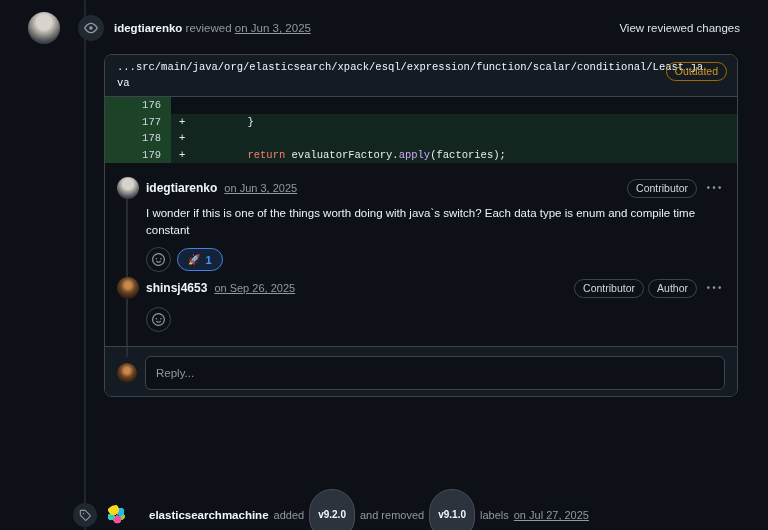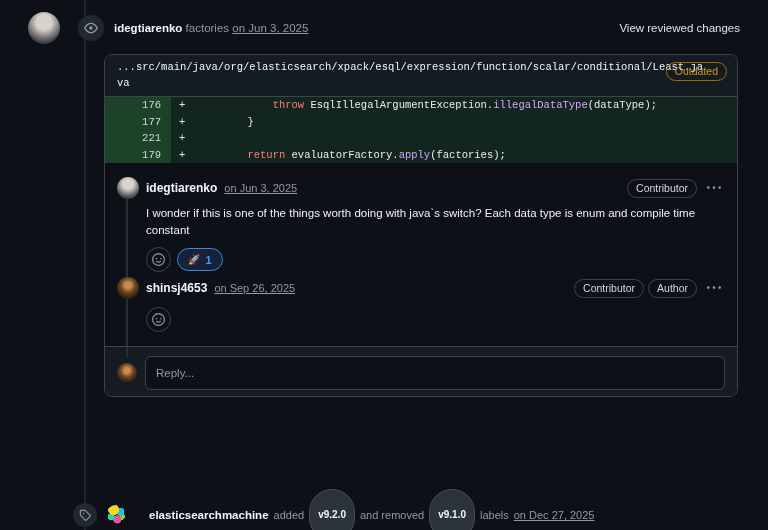--- a/index.html
+++ b/index.html
@@ -111,44 +111,43 @@
 
 <div class="review-header">
   <div class="avatar-32 av-idegtiarenko"></div>
   <div class="eye-badge">
     <svg viewBox="0 0 16 16">
         <path d="M8 2c1.981 0 3.671.992 4.933 2.078 1.27 1.091 2.187 2.345 2.637 3.023a1.62 1.62 0 0 1 0 1.798c-.45.678-1.367 1.932-2.637 3.023C11.67 13.008 9.981 14 8 14c-1.981 0-3.671-.992-4.933-2.078C1.797 10.83.88 9.576.43 8.898a1.62 1.62 0 0 1 0-1.798c.45-.677 1.367-1.931 2.637-3.022C4.33 2.992 6.019 2 8 2ZM1.679 7.932a.12.12 0 0 0 0 .136c.411.622 1.241 1.75 2.366 2.717C5.176 11.758 6.527 12.5 8 12.5c1.473 0 2.825-.742 3.955-1.715 1.124-.967 1.954-2.096 2.366-2.717a.12.12 0 0 0 0-.136c-.412-.621-1.242-1.75-2.366-2.717C10.824 4.242 9.473 3.5 8 3.5c-1.473 0-2.825.742-3.955 1.715-1.124.967-1.954 2.096-2.366 2.717ZM8 10a2 2 0 1 1-.001-3.999A2 2 0 0 1 8 10Z"></path>
       </svg>
   </div>
   <div class="review-header-text">
     <span class="uname">idegtiarenko</span>
-    <span>factories</span>
+    <span>reviewed</span>
     <span class="date-link">on Jun 3, 2025</span>
   </div>
   <span class="view-link">View reviewed changes</span>
 </div>
 
 <div class="card">
 
   <div class="file-header">
     <div class="file-path">...src/main/java/org/elasticsearch/xpack/esql/expression/function/scalar/conditional/Least.java</div>
     <span class="outdated-badge">Outdated</span>
   </div>
 
   <div>
       <div class="diff-row">
         <div class="gutter">176</div>
-        <div class="code"><span class="plus">+</span><span class="tok-plain">            </span><span class="tok-keyword">throw</span><span class="tok-plain"> EsqlIllegalArgumentException.</span><span class="tok-function">illegalDataType</span><span class="tok-plain">(dataType);</span></div>
       </div>
       <div class="diff-row">
         <div class="gutter">177</div>
         <div class="code"><span class="plus">+</span><span class="tok-plain">        }</span></div>
       </div>
       <div class="diff-row">
-        <div class="gutter">221</div>
+        <div class="gutter">178</div>
         <div class="code"><span class="plus">+</span></div>
       </div>
       <div class="diff-row">
         <div class="gutter">179</div>
         <div class="code"><span class="plus">+</span><span class="tok-plain">        </span><span class="tok-keyword">return</span><span class="tok-plain"> evaluatorFactory.</span><span class="tok-function">apply</span><span class="tok-plain">(factories);</span></div>
       </div>
     </div>
 
   <div class="thread">
     <div class="thread-connector"></div>
@@ -221,14 +220,14 @@
         <path d="M1 7.775V2.75C1 1.784 1.784 1 2.75 1h5.025c.464 0 .91.184 1.238.513l6.25 6.25a1.75 1.75 0 0 1 0 2.474l-5.026 5.026a1.75 1.75 0 0 1-2.474 0l-6.25-6.25A1.752 1.752 0 0 1 1 7.775Zm1.5 0c0 .066.026.13.073.177l6.25 6.25a.25.25 0 0 0 .354 0l5.025-5.025a.25.25 0 0 0 0-.354l-6.25-6.25a.25.25 0 0 0-.177-.073H2.75a.25.25 0 0 0-.25.25ZM6 5a1 1 0 1 1 0 2 1 1 0 0 1 0-2Z"></path>
       </svg>
   </div>
   <div class="machine-avatar"></div>
   <span class="uname">elasticsearchmachine</span>
   <span class="w">added</span>
   <span class="label-pill">v9.2.0</span>
   <span class="w">and removed</span>
   <span class="label-pill">v9.1.0</span>
   <span class="w">labels</span>
-  <span class="w date-link">on Dec 27, 2025</span>
+  <span class="w date-link">on Jul 27, 2025</span>
 </div>
 
 </body></html>

